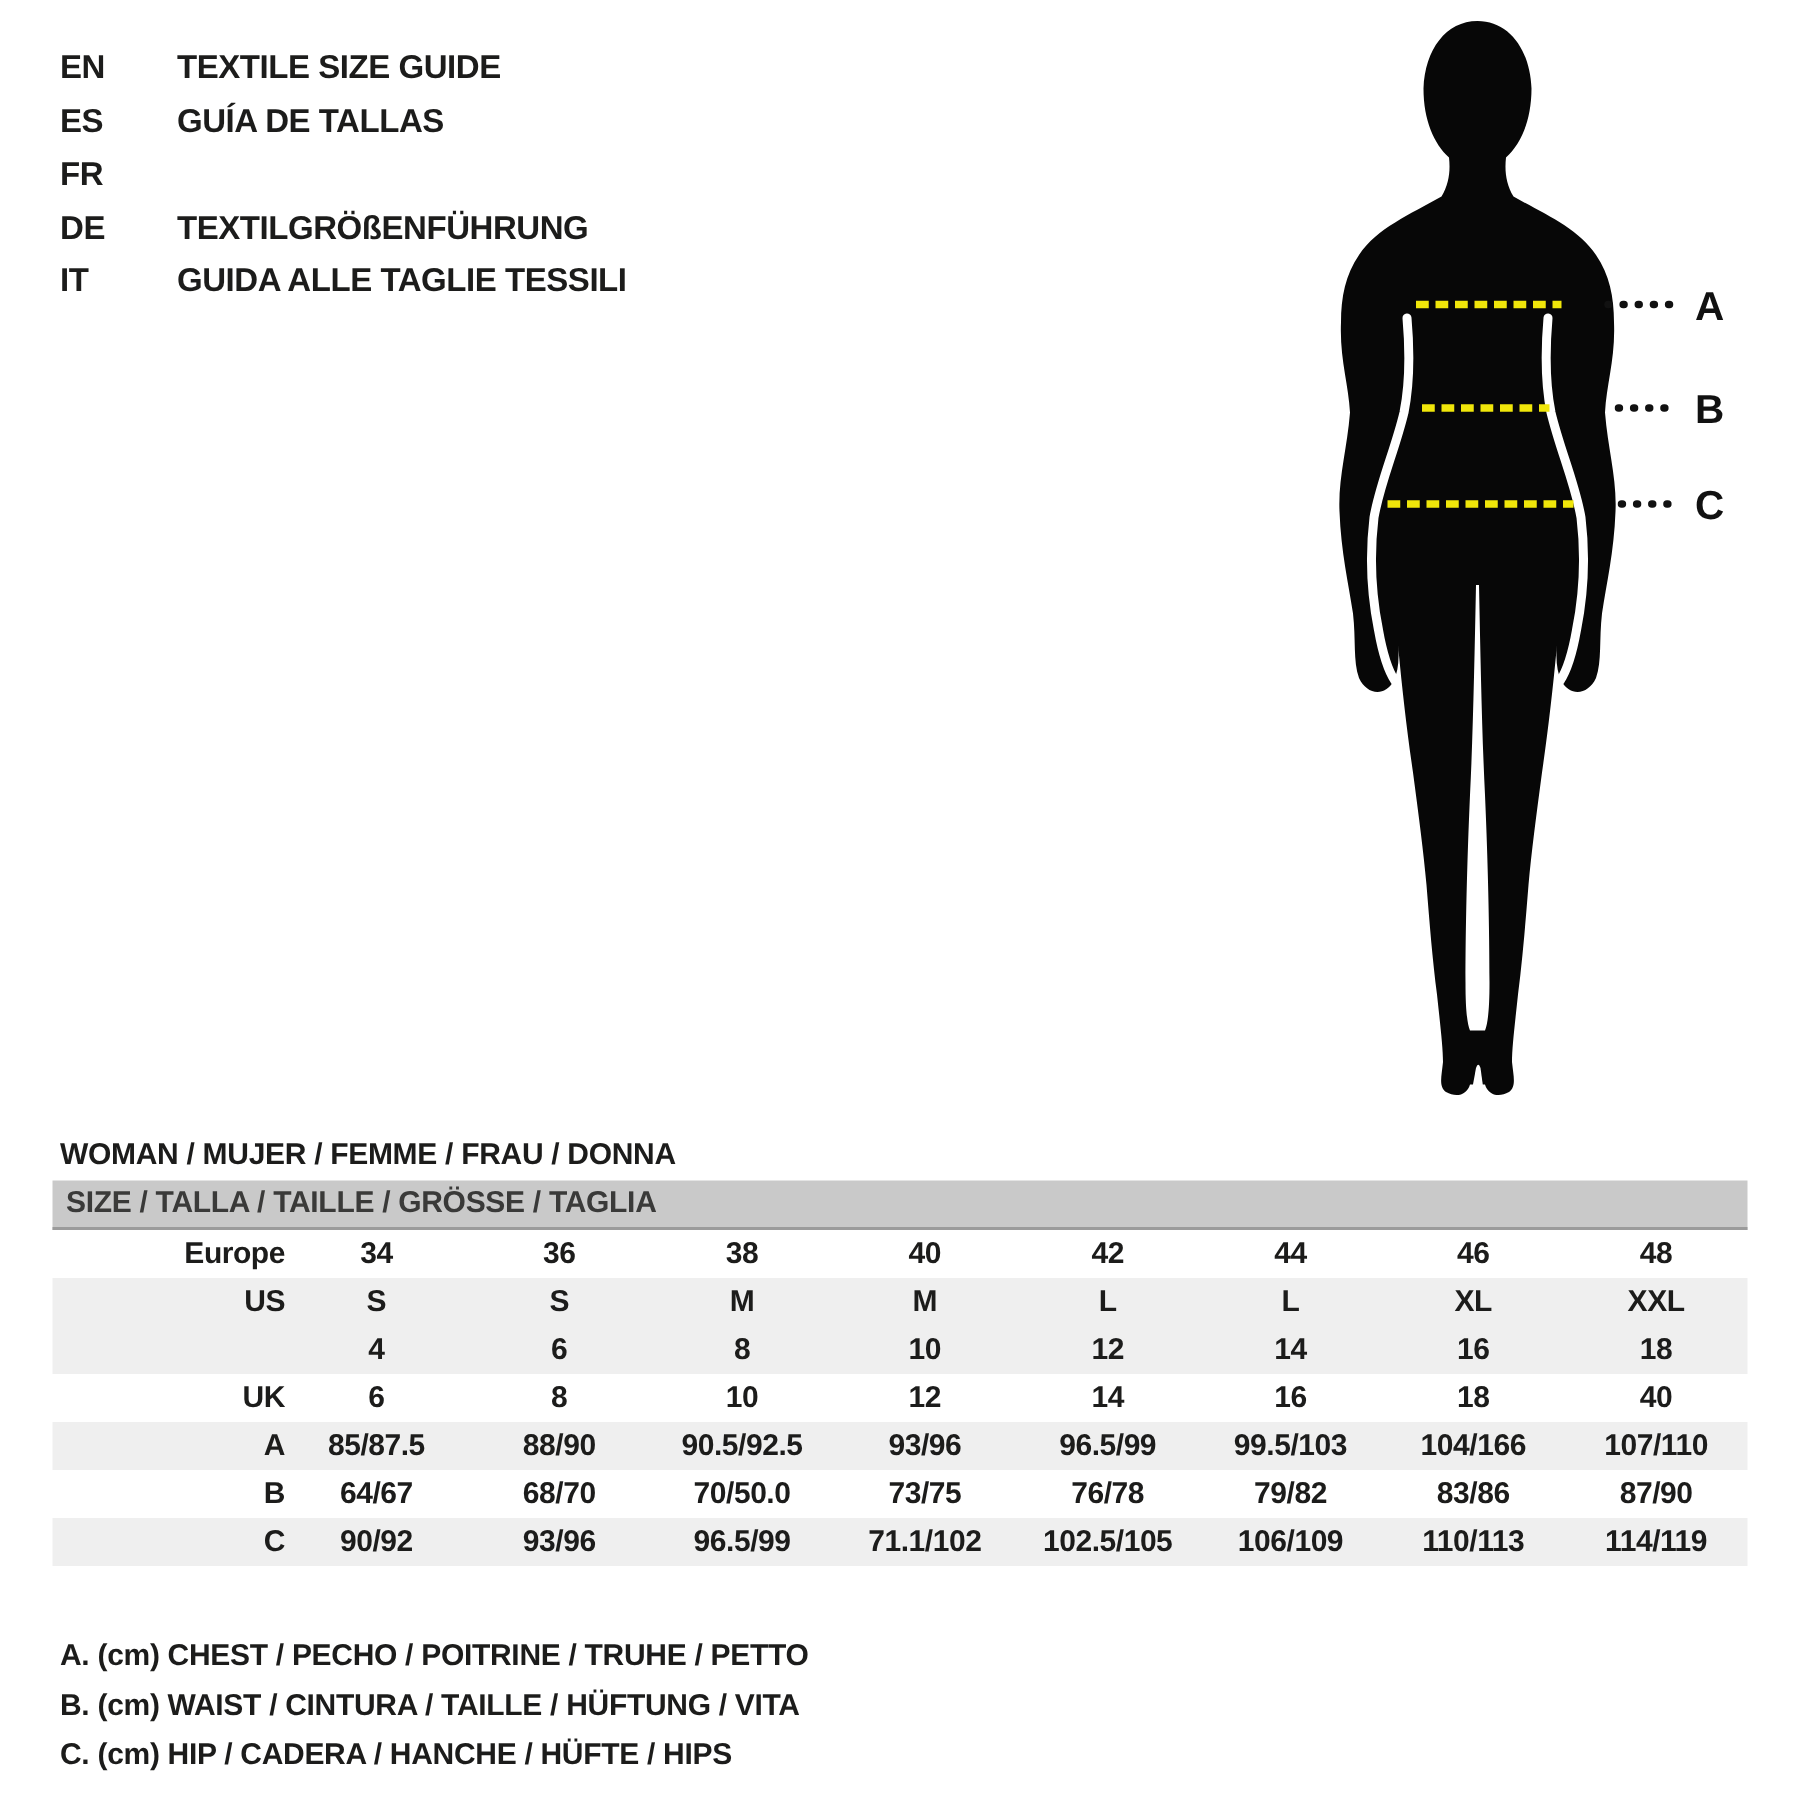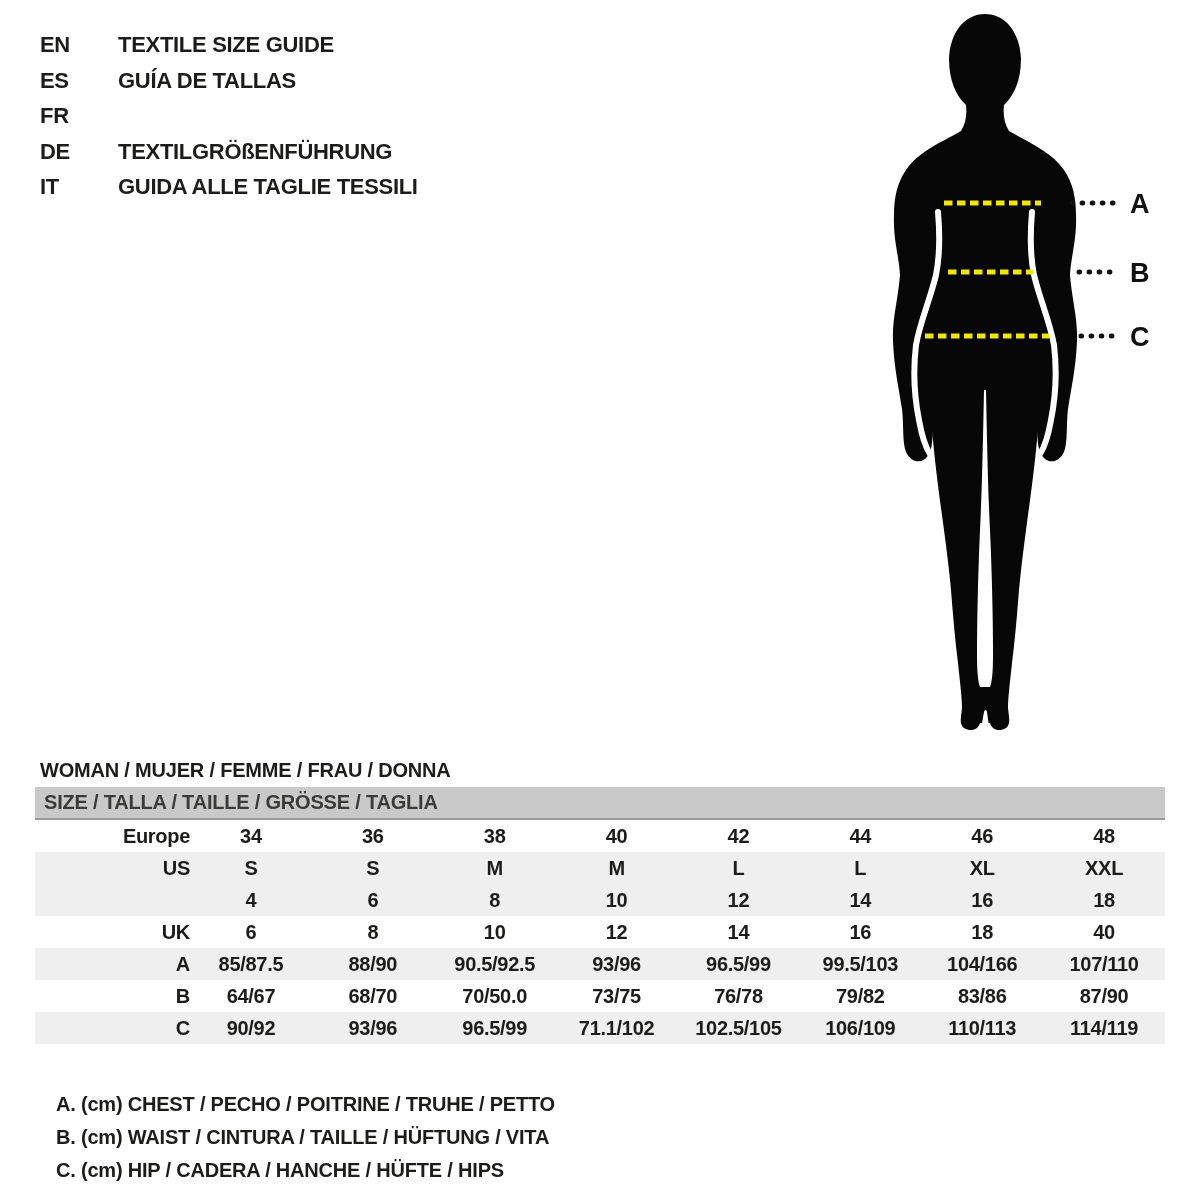--- a/index.html
+++ b/index.html
@@ -22,21 +22,21 @@
   .thead{
     box-sizing:border-box;height:33px;line-height:31px;background:#c9c9c9;border-bottom:2px solid #9b9b9b;
     padding-left:9px;font-size:20px;color:#3a3a39;letter-spacing:-0.2px;
   }
   .trow{display:grid;grid-template-columns:155px repeat(8,1fr);height:32px;line-height:32px;font-size:20px;}
   .trow.shade{background:#efefef;}
   .tcell{text-align:center;white-space:nowrap;letter-spacing:-0.3px;}
   .tcell.tlabel{text-align:right;padding-left:9px;}
   
   .legend{position:absolute;left:40px;top:1088px;}
-  .legend-line{line-height:33px;font-size:20px;font-weight:bold;letter-spacing:-0.2px;white-space:nowrap;margin-left:16px;}
+  .legend-line{line-height:33px;font-size:20px;font-weight:bold;letter-spacing:-0.2px;white-space:nowrap;}
 </style>
 </head>
 <body>
 
 <div class="canvas">
 
   <div class="lang-list">
       <div class="lang-row">
         <span class="lang-code">EN</span>
         <span class="lang-title">TEXTILE SIZE GUIDE</span>

